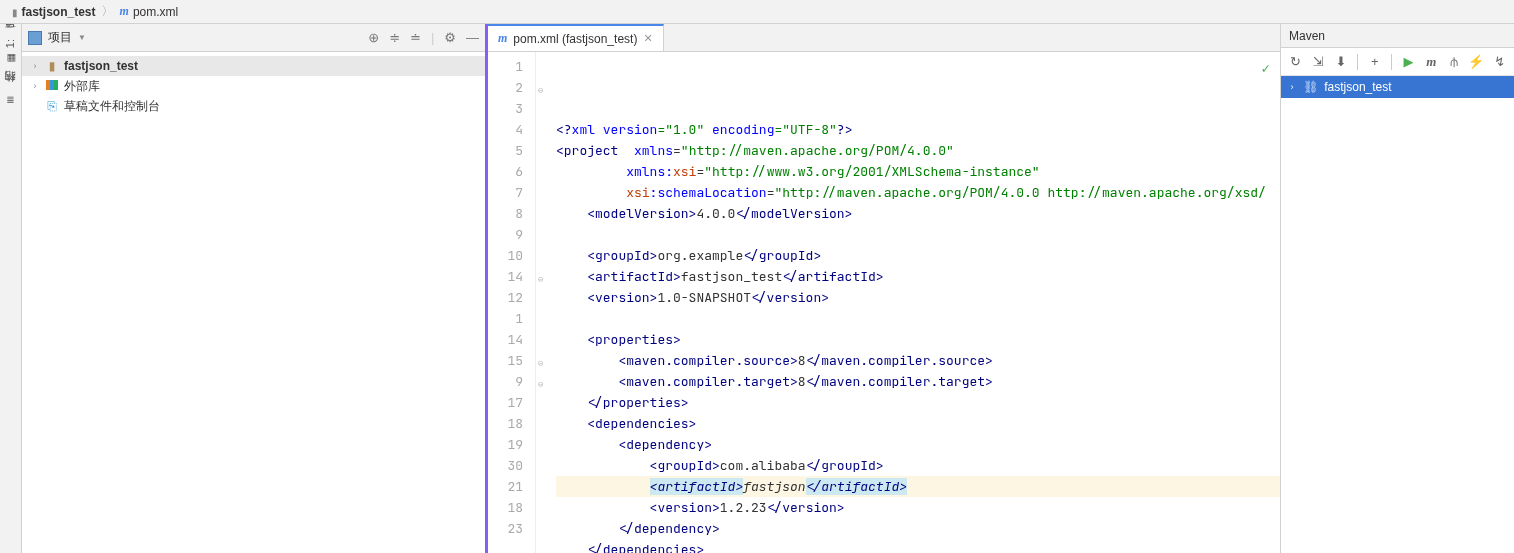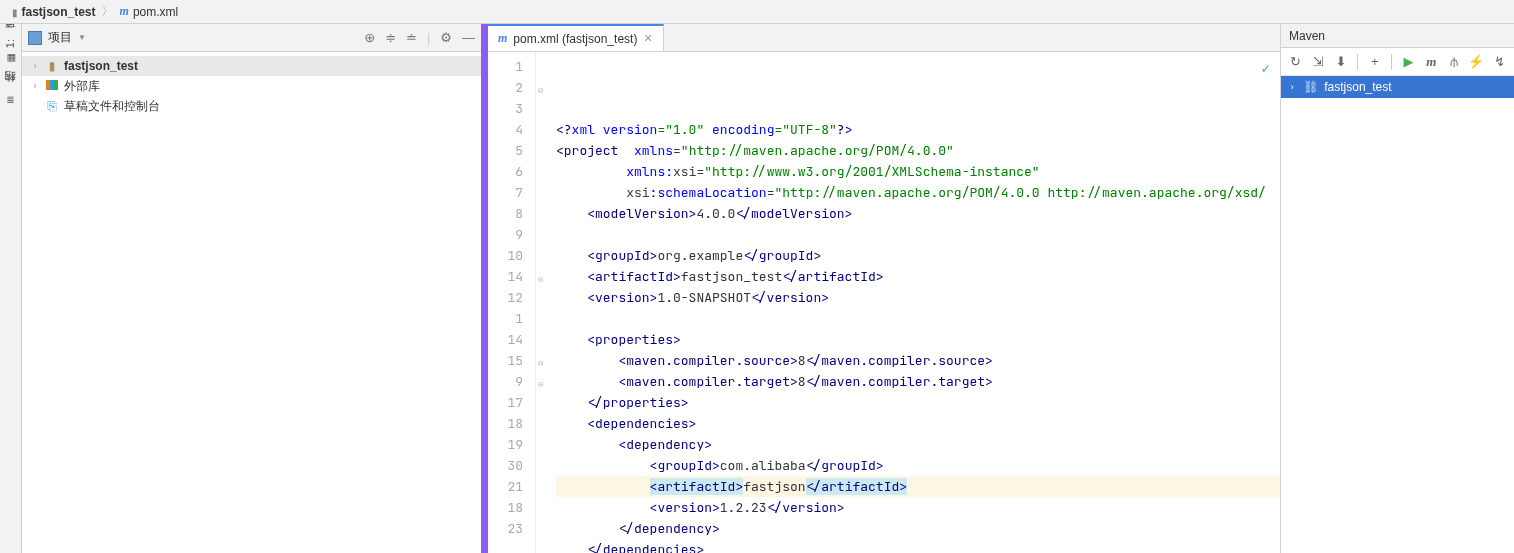--- a/index.html
+++ b/index.html
@@ -7,21 +7,21 @@
     .ide { display: flex; flex-direction: column; height: 553px; width: 1514px; }
     .breadcrumb-bar { height: 24px; display: flex; align-items: center; padding: 0 8px; border-bottom: 1px solid #d1d1d1; background: #f2f2f2; }
     .breadcrumb-item { display: flex; align-items: center; gap: 4px; padding: 0 4px; }
     .breadcrumb-sep { color: #999; margin: 0 2px; }
     .folder-icon-sm::before { content: "▮"; color: #888; font-size: 10px; }
     .maven-icon-sm { color: #4a86e8; font-style: italic; font-weight: bold; font-family: Georgia, serif; }
     .main-area { display: flex; flex: 1; overflow: hidden; }
     .left-tool-strip { width: 22px; background: #f2f2f2; border-right: 1px solid #d1d1d1; display: flex; flex-direction: column; align-items: center; padding-top: 8px; gap: 20px; }
     .vertical-tab { writing-mode: vertical-rl; transform: rotate(180deg); font-size: 11px; color: #555; padding: 4px 2px; cursor: pointer; display: flex; align-items: center; gap: 4px; }
     .vertical-tab .vt-icon { transform: rotate(90deg); font-size: 10px; }
-    .project-panel { width: 466px; display: flex; flex-direction: column; border-right: 7px solid #8b5cf6; background: #fff; justify-content: space-between; }
+    .project-panel { width: 466px; display: flex; flex-direction: column; border-right: 3px solid #8b5cf6; background: #fff; justify-content: space-between; }
     .panel-header { height: 28px; display: flex; align-items: center; justify-content: space-between; padding: 0 6px; background: #f2f2f2; border-bottom: 1px solid #d1d1d1; }
     .panel-title-group { display: flex; align-items: center; gap: 6px; }
     .panel-title-icon { width: 14px; height: 14px; background: #6a9fd4; border: 1px solid #4a7ab0; }
     .panel-dropdown-icon { color: #888; font-size: 8px; }
     .panel-toolbar { display: flex; align-items: center; gap: 10px; color: #777; }
     .tb-icon { cursor: pointer; font-size: 13px; }
     .tree { flex: 1; padding: 4px 0; overflow: auto; }
     .tree-row { display: flex; align-items: center; height: 20px; padding-left: 8px; gap: 4px; }
     .tree-row.sel { background: #e8e8e8; }
     .tree-arrow { width: 10px; color: #888; font-size: 9px; text-align: center; }
@@ -33,27 +33,27 @@
     .editor-tabs { height: 28px; display: flex; align-items: stretch; background: #f2f2f2; border-bottom: 1px solid #d1d1d1; }
     .editor-tab { display: flex; align-items: center; gap: 6px; padding: 0 10px; background: #fff; border-right: 1px solid #d1d1d1; border-top: 2px solid transparent; }
     .editor-tab.active { border-top-color: #4a86e8; }
     .close-x { color: #999; cursor: pointer; font-size: 11px; }
     .editor-body { flex: 1; display: flex; overflow: hidden; font-family: "JetBrains Mono", Consolas, monospace; font-size: 13px; line-height: 21px; }
     .gutter { width: 48px; text-align: right; color: #aaa; padding: 4px 12px 4px 0; background: #fff; user-select: none; border-right: 1px solid #eee; position: relative; }
     .fold-gutter { width: 14px; background: #fff; padding-top: 4px; color: #bbb; position: relative; }
     .fold-mark { position: absolute; font-size: 9px; left: 2px; }
     .code { flex: 1; padding: 4px 0 4px 6px; overflow: auto; white-space: pre; position: relative; }
     .code-line { height: 21px; position: relative; }
-    .code-line.hl { background: #fdf6e3; }
+    .code-line.hl { background: #fdf6e3; font-style: italic; }
     .sel-span { background: #cce8f0; }
     .t-tag { color: #000080; }
     .t-attr { color: #0000ff; }
     .t-str { color: #008000; }
     .t-text { color: #333; }
-    .t-ns { color: #404040; }
+    .t-ns { color: #c2410c; }
     .status-check { position: absolute; top: 6px; right: 10px; color: #4caf50; font-size: 14px; }
     .maven-panel { width: 234px; border-left: 1px solid #d1d1d1; display: flex; flex-direction: column; background: #fff; }
     .maven-header { height: 24px; display: flex; align-items: center; padding: 0 8px; border-bottom: 1px solid #d1d1d1; background: #f2f2f2; }
     .maven-toolbar { height: 28px; display: flex; align-items: center; gap: 6px; padding: 0 6px; border-bottom: 1px solid #e5e5e5; color: #666; }
     .mtb-icon { cursor: pointer; width: 18px; text-align: center; font-size: 13px; }
     .mtb-sep { width: 1px; height: 16px; background: #ccc; margin: 0 2px; }
     .maven-tree-row { display: flex; align-items: center; height: 22px; background: #3874d1; color: #fff; padding: 0 6px; gap: 6px; }
     .maven-tree-row .tree-arrow { color: #fff; }
     .maven-mod-ico { color: #cfe2ff; }
     .bold { font-weight: 600; }

